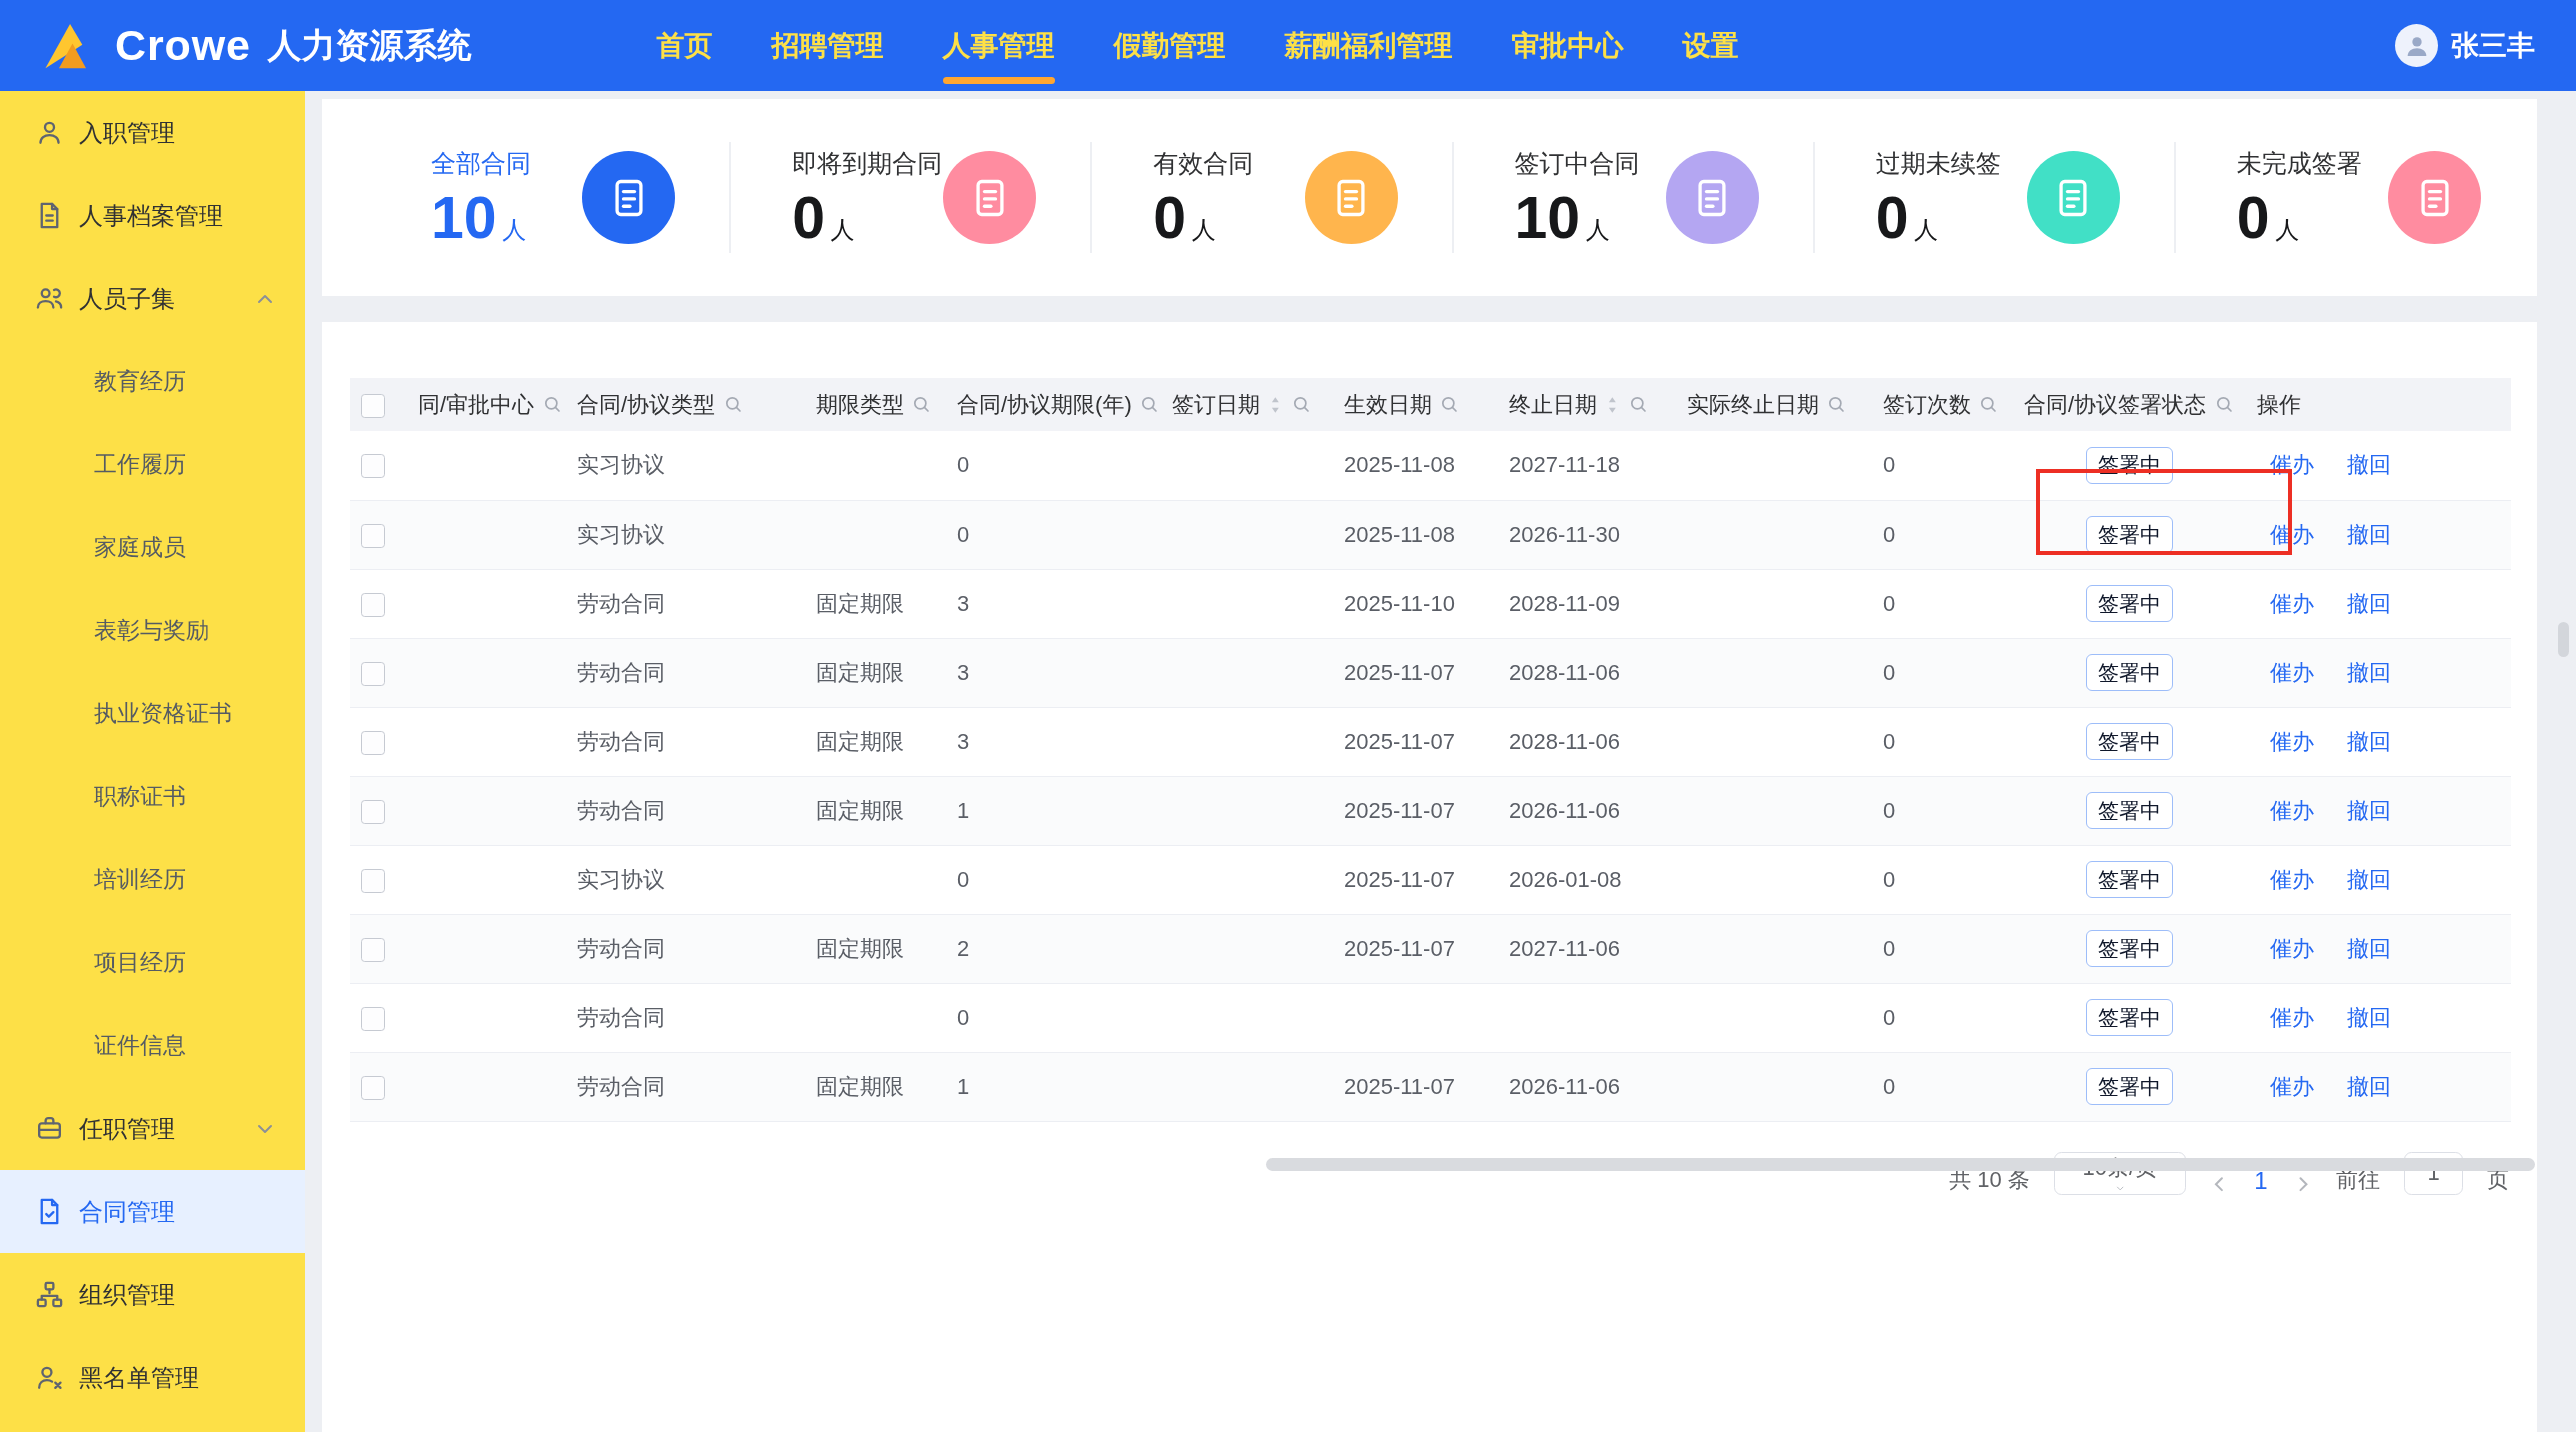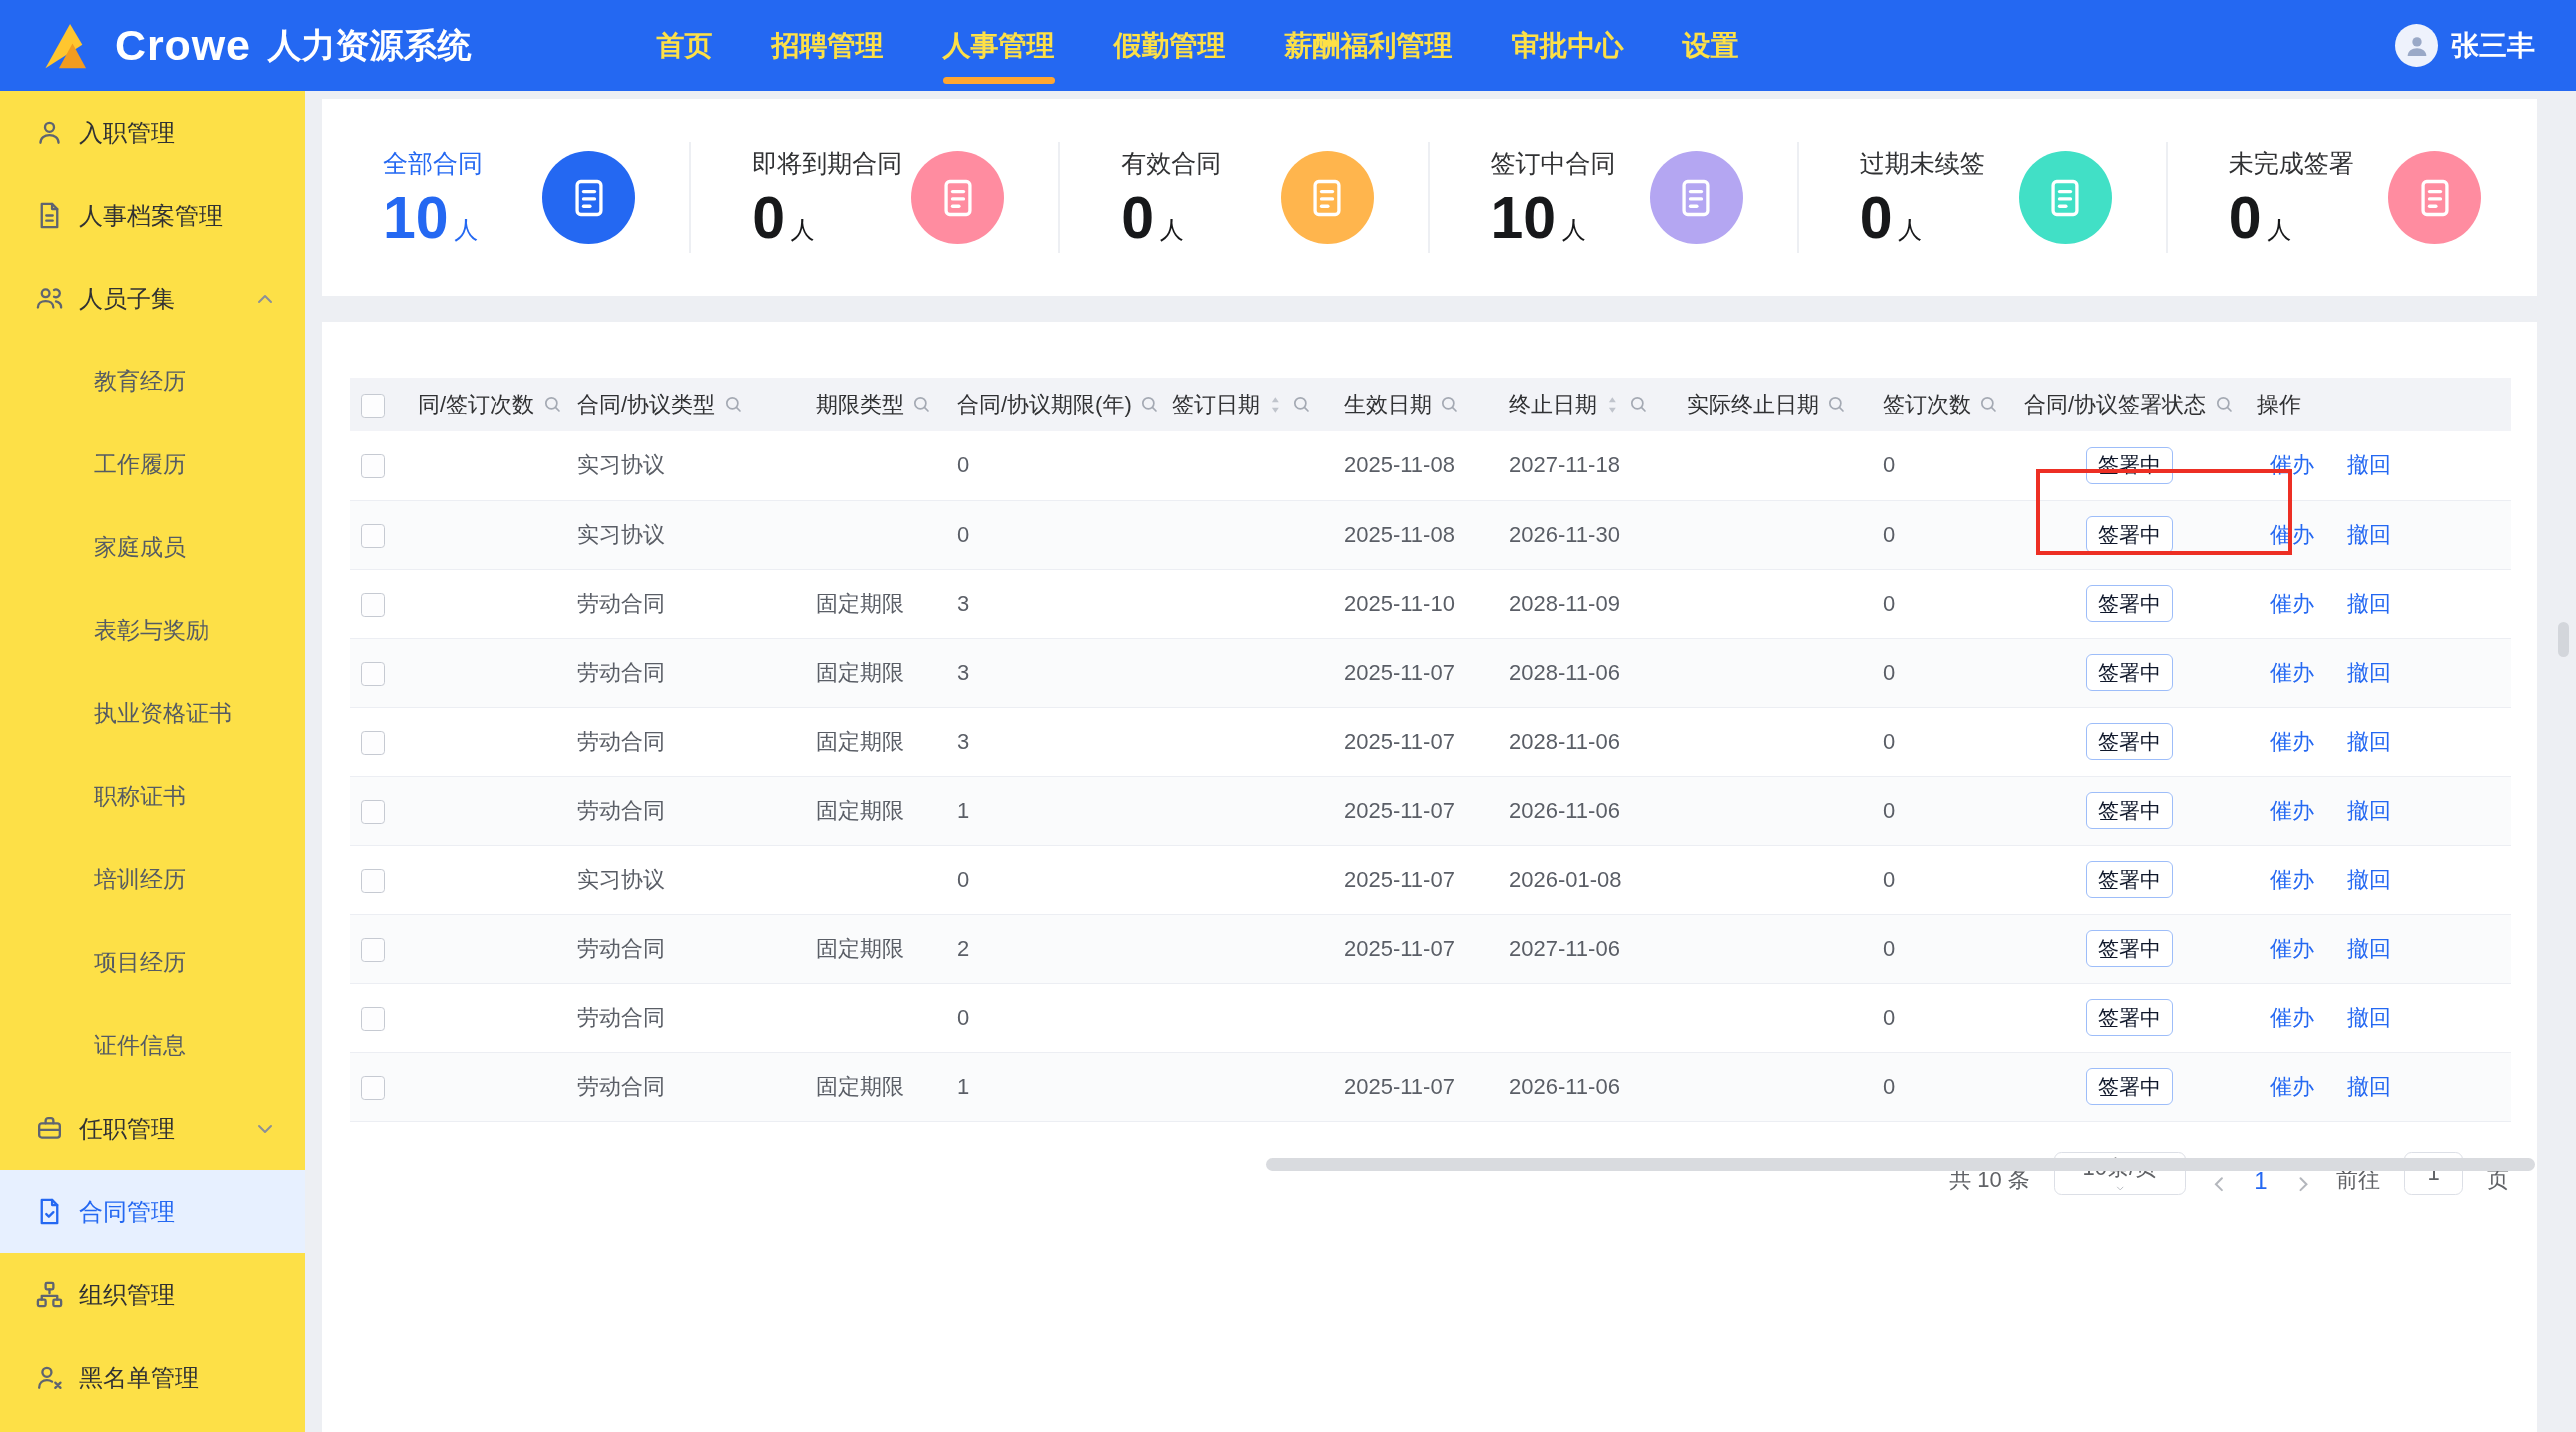--- a/index.html
+++ b/index.html
@@ -30,21 +30,21 @@
   .side-item .s-icon{width:33px;height:33px;margin-right:13px;display:flex;align-items:center;
              justify-content:center;color:#5f6470;}
   .side-item.sub{padding-left:94px;font-size:23px;color:#555b63;}
   .side-item.active{background:#e7f0ff;color:#2468f2;}
   .side-item.active .s-icon{color:#2468f2;}
   .chev{margin-left:auto;margin-right:28px;display:flex;color:#8c9097;}
   .chev.up svg{transform:rotate(180deg);}
 
   
   .content{position:absolute;left:322px;top:99px;width:2215px;}
-  .stats-card{height:197px;background:#fff;display:flex;align-items:center;}
+  .stats-card{height:197px;background:#fff;display:flex;align-items:center;padding-left:48px;}
   .stat{flex:1;height:100%;display:flex;align-items:center;justify-content:space-between;
         padding:0 56px 0 61px;box-sizing:border-box;position:relative;cursor:pointer;}
   .stat:not(:last-child)::after{content:"";position:absolute;right:0;top:43px;bottom:43px;
         width:1.9px;background:#edeff3;}
   .stat-label{font-size:25px;color:#303133;margin-bottom:9.3px;}
   .stat-value{font-size:59px;font-weight:600;color:#17181a;line-height:1;}
   .stat-unit{font-size:24px;font-weight:400;margin-left:5.6px;}
   .stat.active .stat-label,.stat.active .stat-value,.stat.active .stat-unit{color:#2468f2;}
   .stat-icon{width:93px;height:93px;border-radius:50%;display:flex;align-items:center;
         justify-content:center;flex:0 0 auto;}
@@ -340,21 +340,21 @@
             <col style="width: 196px;">
             <col style="width: 141px;">
             <col style="width: 233px;">
             <col style="width: 265px;">
           </colgroup>
         <thead>
             <tr>
               <th><span class="cbx"></span></th>
               <th>
                 <span class="th-inner">
-                  <span class="th-label">同/签订次数</span>
+                  <span class="th-label">同/审批中心</span>
                   <span class="filter">
                     <svg width="20.4" height="20.4" viewBox="0 0 24 24" fill="none" stroke="#a4a9b3" stroke-width="2" stroke-linecap="round">
                       <circle cx="11" cy="11" r="6.5"></circle>
                       <line x1="15.8" y1="15.8" x2="20" y2="20"></line>
                     </svg>
                   </span>
                 </span>
               </th>
               <th>
                 <span class="th-inner">

